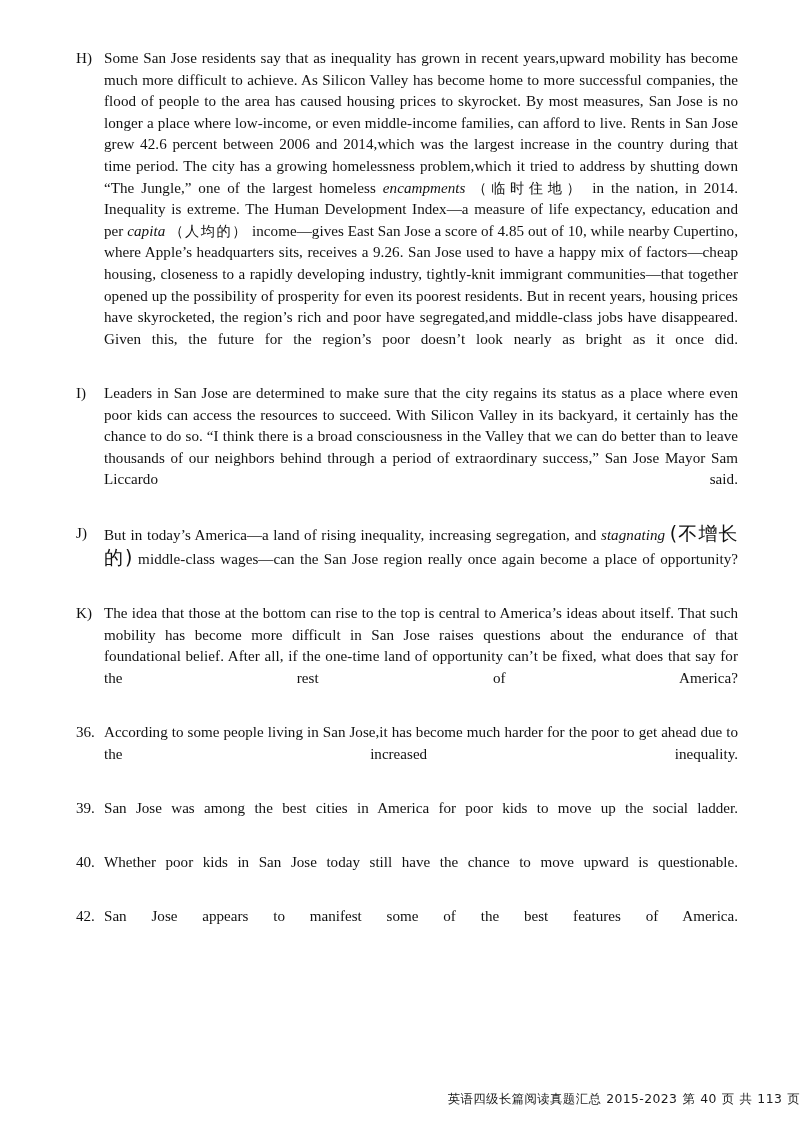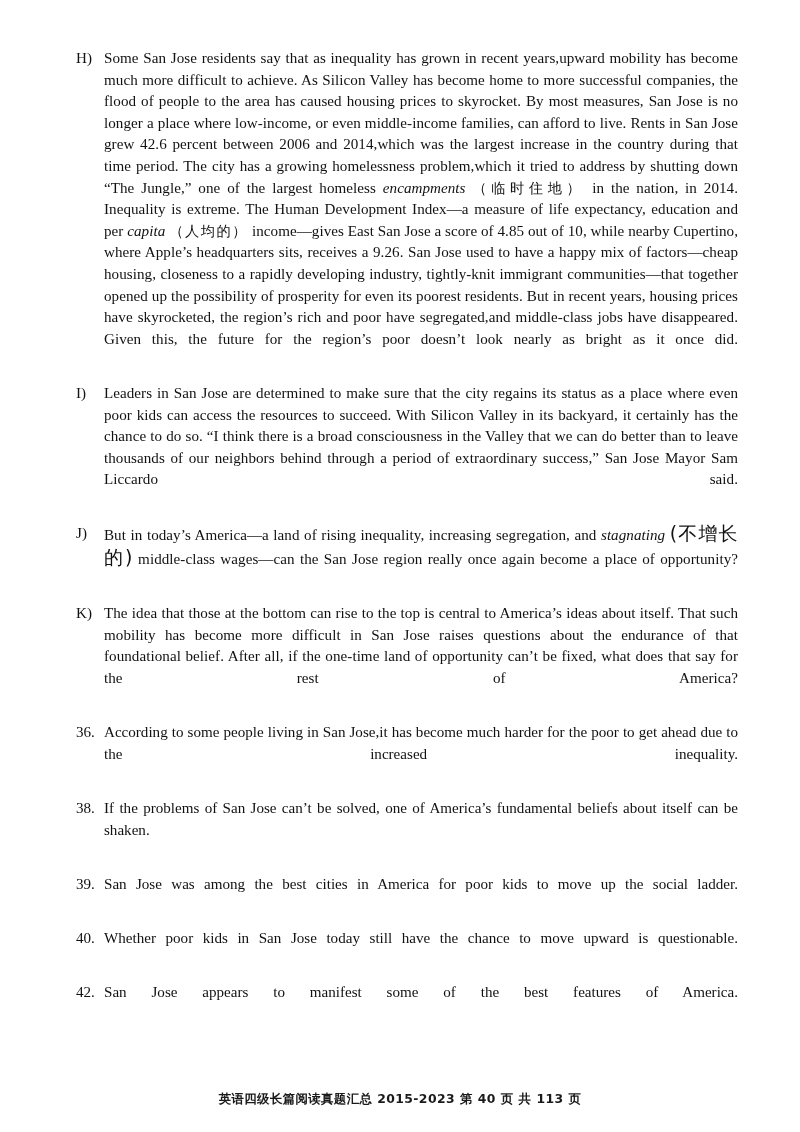--- a/index.html
+++ b/index.html
@@ -96,23 +96,23 @@
     font-size: 19px;
     letter-spacing: 0.4px;
   }
 
   
   .footer {
     position: absolute;
     left: 0;
     right: 0;
     bottom: 24px;
-    text-align: center;
+    text-align: right;
     font-family: "DejaVu Sans", sans-serif;
-    font-weight: bold;
+    font-weight: normal;
     font-size: 12.4px;
     letter-spacing: 0.4px;
     color: #1a1a1a;
   }
   .footer .sep { display: inline-block; width: 5px; }
 </style>
 </head>
 <body>
 
 <div class="page">
@@ -136,24 +136,20 @@
     <div class="para">
       <span class="marker">K)</span>
       <span class="ptext">The idea that those at the bottom can rise to the top is central to America’s ideas about itself. That such mobility has become more difficult in San Jose raises questions about the endurance of that foundational belief. After all, if the one-time land of opportunity can’t be fixed, what does that say for the rest of America?</span>
     </div>
 
     <div class="qitem">
       <span class="qnum">36.</span>
       <span class="qtext">According to some people living in San Jose,it has become much harder for the poor to get ahead due to the increased inequality.</span>
     </div>
     <div class="qitem">
-      <span class="qnum">38.</span>
-      <span class="qtext">If the problems of San Jose can’t be solved, one of America’s fundamental beliefs about itself can be shaken.</span>
-    </div>
-    <div class="qitem">
       <span class="qnum">39.</span>
       <span class="qtext">San Jose was among the best cities in America for poor kids to move up the social ladder.</span>
     </div>
     <div class="qitem">
       <span class="qnum">40.</span>
       <span class="qtext">Whether poor kids in San Jose today still have the chance to move upward is questionable.</span>
     </div>
     <div class="qitem">
       <span class="qnum">42.</span>
       <span class="qtext">San Jose appears to manifest some of the best features of America.</span>

